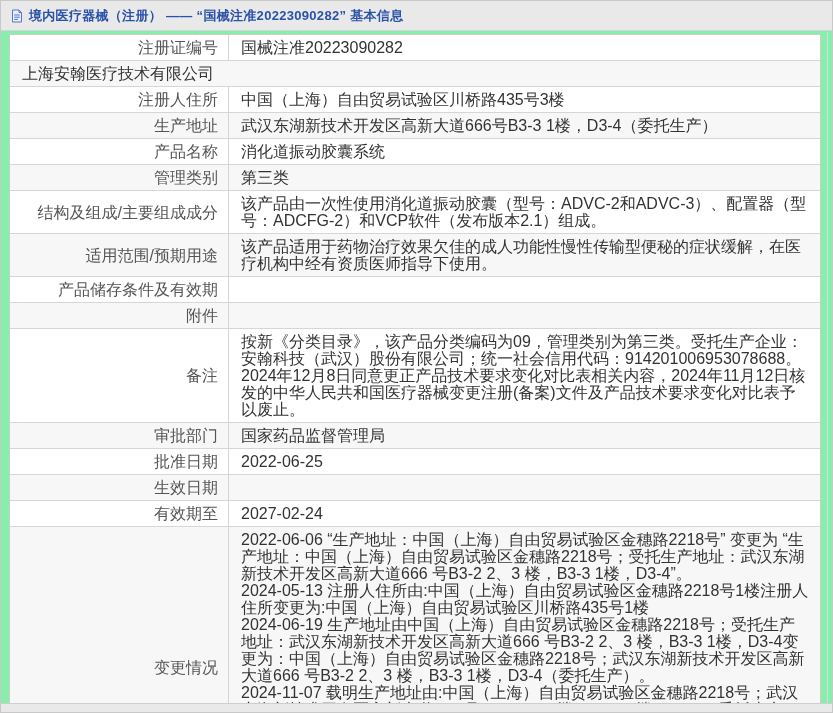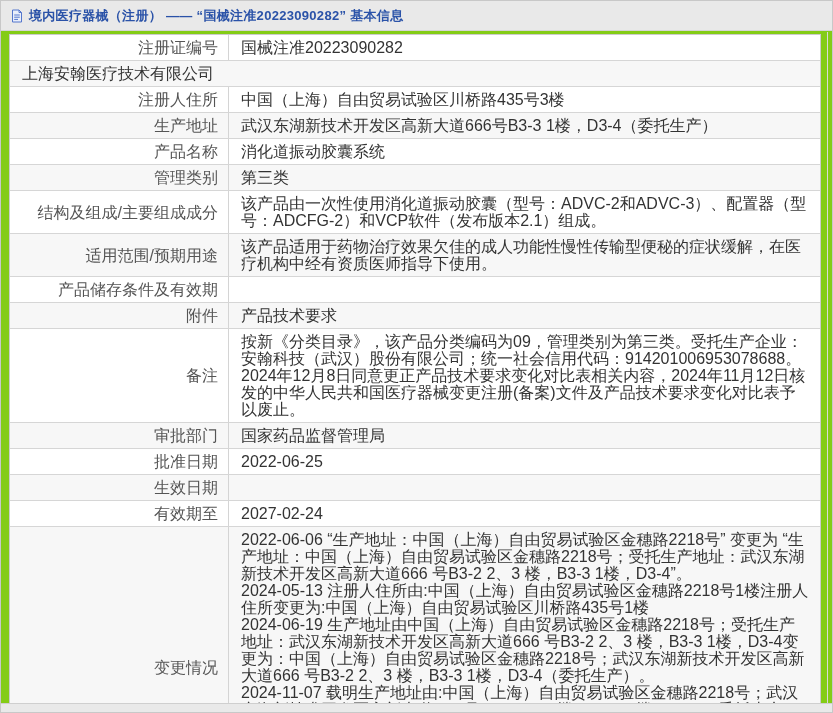--- a/index.html
+++ b/index.html
@@ -1,20 +1,20 @@
 <!DOCTYPE html>
 <html><head>
 <meta charset="utf-8">
 <style>
   * { margin:0; padding:0; box-sizing:border-box; }
   html,body { background:#dcdcdc; }
   body { font-family:"Liberation Sans","DejaVu Sans",sans-serif; }
   .page {
     position:relative; width:833px; height:713px; margin:0 auto;
-    background:#84cc16; overflow:hidden; border:1px solid #c8c8c8;
+    background:#86efac; overflow:hidden; border:1px solid #c8c8c8;
   }
   .top-band {
     height:30px; background:#e9e9e9; border-bottom:1px solid #d5d5d5;
     display:flex; align-items:center; padding-left:9px;
   }
   .doc-icon { display:inline-flex; margin-right:5px; }
   .title { font-size:13px; font-weight:600; color:#2a52a8; letter-spacing:.3px; }
   .title span { margin-right:4px; }
   .table {
     margin:3px 11px 0 8px;
@@ -102,21 +102,20 @@
       <div class="cell value">该产品适用于药物治疗效果欠佳的成人功能性慢性传输型便秘的症状缓解，在医疗机构中经有资质医师指导下使用。</div>
     </div>
 
     <div class="row">
       <div class="cell label">产品储存条件及有效期</div>
       <div class="cell value"></div>
     </div>
 
     <div class="row">
       <div class="cell label">附件</div>
-      <div class="cell value">产品技术要求</div>
     </div>
 
 
     <div class="row">
       <div class="cell label">备注</div>
       <div class="cell value">
           <span class="txt">按新《分类目录》，该产品分类编码为09，管理类别为第三类。受托生产企业：安翰科技（武汉）股份有限公司；统一社会信用代码：914201006953078688。2024年12月8日同意更正产品技术要求变化对比表相关内容，2024年11月12日核发的中华人民共和国医疗器械变更注册(备案)文件及产品技术要求变化对比表予以废止。</span>
         </div>
     </div>
 

